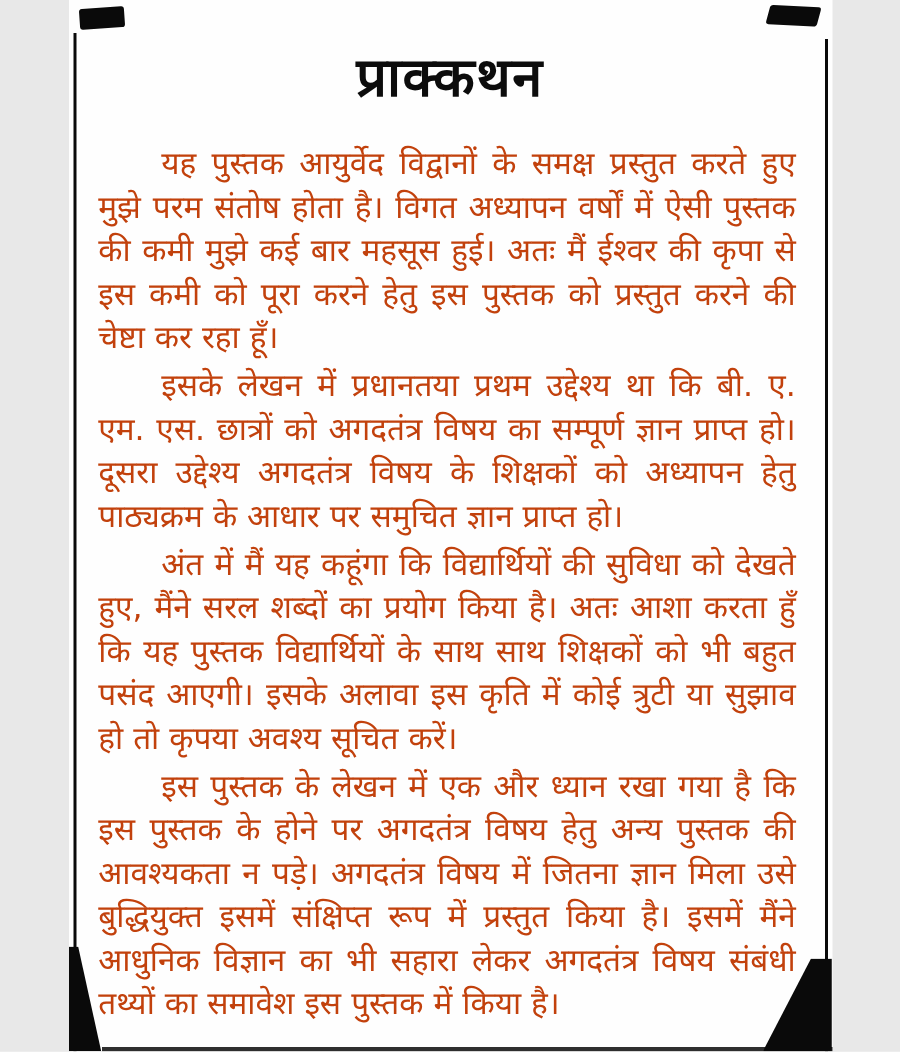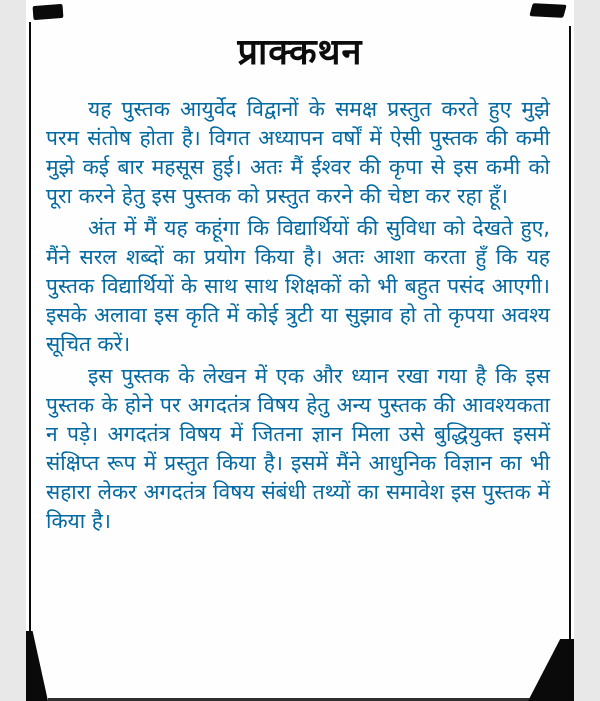--- a/index.html
+++ b/index.html
@@ -2,21 +2,21 @@
 <html><head>
 <meta charset="utf-8">
 <style>
   html, body {
     margin: 0;
     padding: 0;
     background: #e8e8e8;
   }
   .page {
     position: relative;
-    width: 548px;
+    width: 509px;
     height: 701px;
     margin: 0 auto;
     background: #fefefe;
     overflow: hidden;
     font-family: "DejaVu Sans", sans-serif;
     color: #111;
   }
   
   .scan-mark, .scan-edge {
     position: absolute;
@@ -64,21 +64,21 @@
     font-size: 36px;
     font-weight: 700;
     letter-spacing: 1px;
     color: #0c0c0c;
   }
   .body-text {
     margin: 20px 24px 0 20px;
     font-size: 21px;
     line-height: 29px;
     text-align: justify;
-    color: #0369a1;
+    color: #c2410c;
   }
   .body-text p {
     margin: 0 0 3px 0;
     text-indent: 42px;
   }
 </style>
 </head>
 <body>
 
 <div class="page">
@@ -88,17 +88,18 @@
   <div class="scan-edge edge-left"></div>
   <div class="scan-edge edge-right"></div>
   <div class="scan-mark mark-bl"></div>
   <div class="scan-mark mark-br"></div>
   <div class="scan-mark mark-bottom-edge"></div>
 
   <h1 class="title">प्राक्कथन</h1>
 
   <div class="body-text">
     <p>यह पुस्तक आयुर्वेद विद्वानों के समक्ष प्रस्तुत करते हुए मुझे परम संतोष होता है। विगत अध्यापन वर्षों में ऐसी पुस्तक की कमी मुझे कई बार महसूस हुई। अतः मैं ईश्वर की कृपा से इस कमी को पूरा करने हेतु इस पुस्तक को प्रस्तुत करने की चेष्टा कर रहा हूँ।</p>
+    <p>इसके लेखन में प्रधानतया प्रथम उद्देश्य था कि बी. ए. एम. एस. छात्रों को अगदतंत्र विषय का सम्पूर्ण ज्ञान प्राप्त हो। दूसरा उद्देश्य अगदतंत्र विषय के शिक्षकों को अध्यापन हेतु पाठ्यक्रम के आधार पर समुचित ज्ञान प्राप्त हो।</p>
     <p>अंत में मैं यह कहूंगा कि विद्यार्थियों की सुविधा को देखते हुए, मैंने सरल शब्दों का प्रयोग किया है। अतः आशा करता हुँ कि यह पुस्तक विद्यार्थियों के साथ साथ शिक्षकों को भी बहुत पसंद आएगी। इसके अलावा इस कृति में कोई त्रुटी या सुझाव हो तो कृपया अवश्य सूचित करें।</p>
     <p>इस पुस्तक के लेखन में एक और ध्यान रखा गया है कि इस पुस्तक के होने पर अगदतंत्र विषय हेतु अन्य पुस्तक की आवश्यकता न पड़े। अगदतंत्र विषय में जितना ज्ञान मिला उसे बुद्धियुक्त इसमें संक्षिप्त रूप में प्रस्तुत किया है। इसमें मैंने आधुनिक विज्ञान का भी सहारा लेकर अगदतंत्र विषय संबंधी तथ्यों का समावेश इस पुस्तक में किया है।</p>
   </div>
 
 </div>
 
 </body></html>

